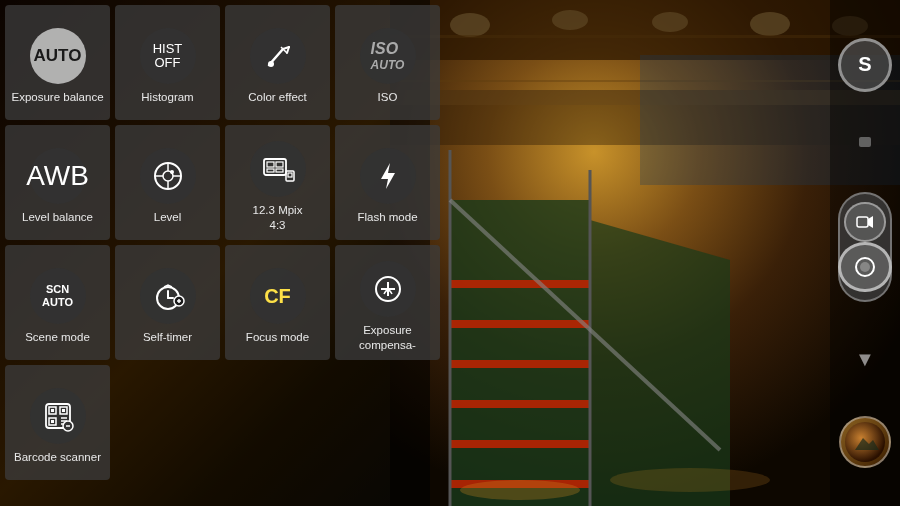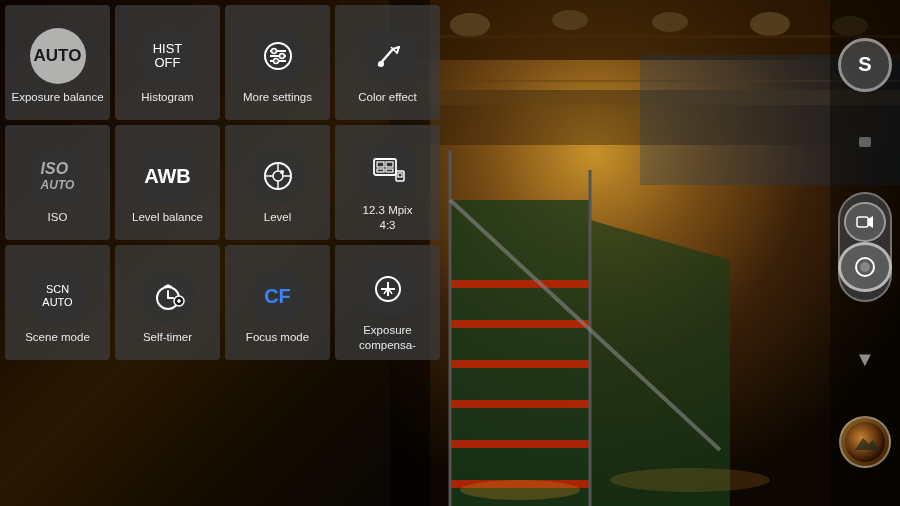--- a/index.html
+++ b/index.html
@@ -200,51 +200,51 @@
 
     
     .iso-text {
       font-size: 16px;
       font-weight: bold;
       color: #aaa;
       font-style: italic;
     }
 
     .awb-text {
-      font-size: 20px;
-      font-weight: bold;
+      font-size: 28px;
+      font-weight: normal;
       color: white;
     }
 
     .hist-text {
       font-size: 13px;
       font-weight: normal;
       color: white;
       text-align: center;
       line-height: 1.1;
     }
 
     .auto-text {
       font-size: 17px;
       font-weight: bold;
       color: #1a1a1a;
     }
 
     .scn-text {
       font-size: 11px;
-      font-weight: normal;
+      font-weight: bold;
       color: white;
       text-align: center;
       line-height: 1.2;
     }
 
     .cf-text {
       font-size: 20px;
       font-weight: bold;
-      color: #3b82f6;
+      color: #fde047;
     }
   </style>
 </head>
 <body>
 
 <div id="camera-bg">
   <div class="stair-scene">
     
     <svg width="510" height="506" viewBox="0 0 510 506" xmlns="http://www.w3.org/2000/svg">
 
@@ -311,35 +311,20 @@
 balance</span>
     </div>
 
     <div class="setting-item">
       <div class="setting-icon dark-bg">
         <span class="hist-text">HIST<br>OFF</span>
       </div>
       <span class="setting-label">Histogram</span>
     </div>
 
-    <div class="setting-item">
-      <div class="setting-icon dark-bg">
-        <svg width="34" height="34" viewBox="0 0 34 34" fill="none" xmlns="http://www.w3.org/2000/svg">
-          <circle cx="17" cy="17" r="13" stroke="white" stroke-width="2" fill="none"></circle>
-          <line x1="9" y1="12" x2="25" y2="12" stroke="white" stroke-width="2"></line>
-          <line x1="9" y1="17" x2="25" y2="17" stroke="white" stroke-width="2"></line>
-          <line x1="9" y1="22" x2="25" y2="22" stroke="white" stroke-width="2"></line>
-          <circle cx="13" cy="12" r="2.5" fill="#555" stroke="white" stroke-width="1.5"></circle>
-          <circle cx="21" cy="17" r="2.5" fill="#555" stroke="white" stroke-width="1.5"></circle>
-          <circle cx="15" cy="22" r="2.5" fill="#555" stroke="white" stroke-width="1.5"></circle>
-        </svg>
-      </div>
-      <span class="setting-label">More
-settings</span>
-    </div>
 
     <div class="setting-item">
       <div class="setting-icon dark-bg">
         <svg width="34" height="34" viewBox="0 0 34 34" fill="none" xmlns="http://www.w3.org/2000/svg">
           <line x1="8" y1="26" x2="22" y2="10" stroke="white" stroke-width="2.5" stroke-linecap="round"></line>
           <line x1="22" y1="10" x2="28" y2="8" stroke="white" stroke-width="2" stroke-linecap="round"></line>
           <line x1="28" y1="8" x2="26" y2="14" stroke="white" stroke-width="2" stroke-linecap="round"></line>
           <circle cx="10" cy="25" r="3" fill="white"></circle>
           <path d="M20 8 L26 14" stroke="white" stroke-width="1.5"></path>
         </svg>
@@ -385,20 +370,28 @@
           <rect x="18" y="13" width="7" height="5" stroke="white" stroke-width="1.2" fill="none"></rect>
           <rect x="9" y="20" width="7" height="3" stroke="white" stroke-width="1.2" fill="none"></rect>
           <rect x="18" y="20" width="7" height="3" stroke="white" stroke-width="1.2" fill="none"></rect>
           <rect x="28" y="22" width="8" height="10" rx="1" stroke="white" stroke-width="1.5" fill="none"></rect>
           <rect x="30" y="24" width="4" height="4" stroke="white" stroke-width="1.2" fill="none"></rect>
         </svg>
       </div>
       <span class="setting-label">12.3 Mpix<br>4:3</span>
     </div>
 
+    <div class="setting-item">
+      <div class="setting-icon dark-bg">
+        <svg width="34" height="34" viewBox="0 0 34 34" fill="none" xmlns="http://www.w3.org/2000/svg">
+          <polygon points="19,4 10,20 17,20 15,30 24,14 17,14" fill="white"></polygon>
+        </svg>
+      </div>
+      <span class="setting-label">Flash mode</span>
+    </div>
 
     <div class="setting-item">
       <div class="setting-icon dark-bg">
         <span class="scn-text">SCN<br>AUTO</span>
       </div>
       <span class="setting-label">Scene mode</span>
     </div>
 
 
     <div class="setting-item">
@@ -428,20 +421,40 @@
         <svg width="34" height="34" viewBox="0 0 34 34" fill="none" xmlns="http://www.w3.org/2000/svg">
           <circle cx="17" cy="17" r="12" stroke="white" stroke-width="2" fill="none"></circle>
           <line x1="10" y1="17" x2="24" y2="17" stroke="white" stroke-width="2"></line>
           <line x1="17" y1="10" x2="17" y2="24" stroke="white" stroke-width="2"></line>
           <path d="M13 22 Q17 14 21 22" stroke="white" stroke-width="1.5" fill="none"></path>
         </svg>
       </div>
       <span class="setting-label">Exposure<br>compensa-</span>
     </div>
 
+    <div class="setting-item">
+      <div class="setting-icon dark-bg">
+        <svg width="34" height="34" viewBox="0 0 34 34" fill="none" xmlns="http://www.w3.org/2000/svg">
+          <rect x="5" y="5" width="24" height="24" rx="3" stroke="white" stroke-width="1.8" fill="none"></rect>
+          <rect x="8" y="8" width="7" height="7" stroke="white" stroke-width="1.5" fill="none"></rect>
+          <rect x="8" y="19" width="7" height="7" stroke="white" stroke-width="1.5" fill="none"></rect>
+          <rect x="19" y="8" width="7" height="7" stroke="white" stroke-width="1.5" fill="none"></rect>
+          <rect x="10" y="10" width="3" height="3" fill="white"></rect>
+          <rect x="10" y="21" width="3" height="3" fill="white"></rect>
+          <rect x="21" y="10" width="3" height="3" fill="white"></rect>
+          <line x1="20" y1="19" x2="26" y2="19" stroke="white" stroke-width="1.5"></line>
+          <line x1="20" y1="22" x2="26" y2="22" stroke="white" stroke-width="1.5"></line>
+          <line x1="20" y1="25" x2="26" y2="25" stroke="white" stroke-width="1.5"></line>
+          <circle cx="27" cy="27" r="5" fill="#333" stroke="white" stroke-width="1.5"></circle>
+          <line x1="25" y1="27" x2="29" y2="27" stroke="white" stroke-width="1.5"></line>
+        </svg>
+      </div>
+      <span class="setting-label">Barcode
+scanner</span>
+    </div>
 
   </div>
 </div>
 
 <div id="right-panel">
 
   <div class="right-control">
     <div class="mode-dial">
       <span style="font-weight:bold;font-size:20px;color:white;">S</span>
     </div>

